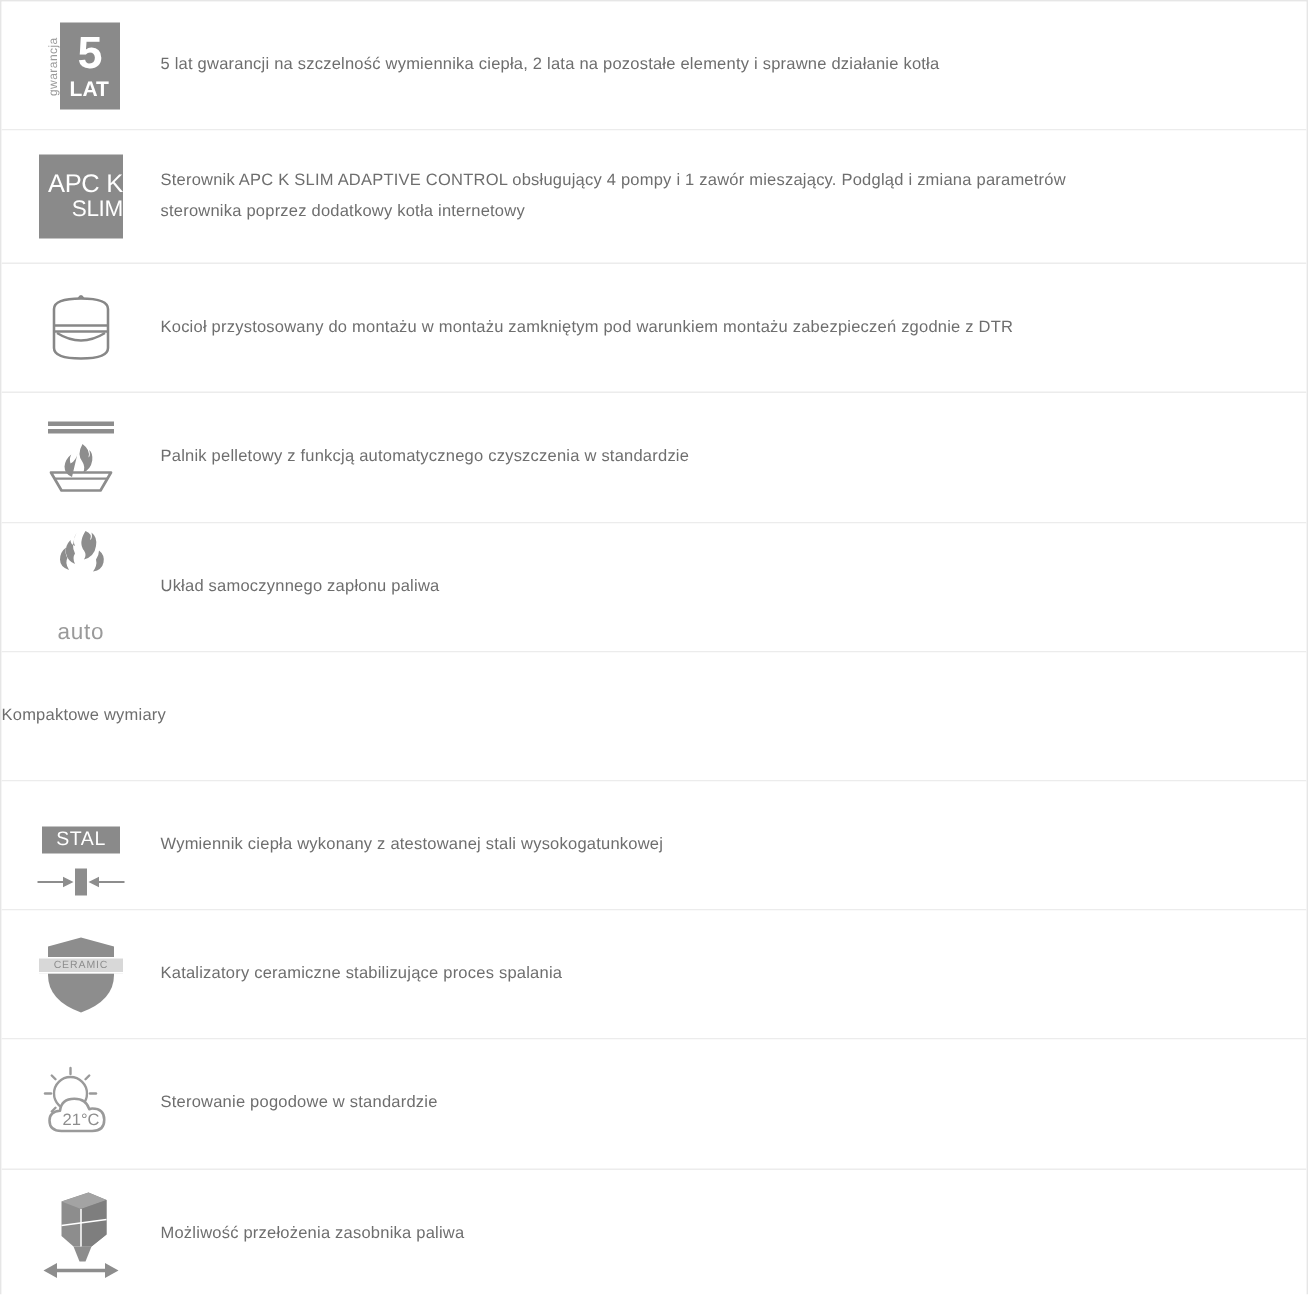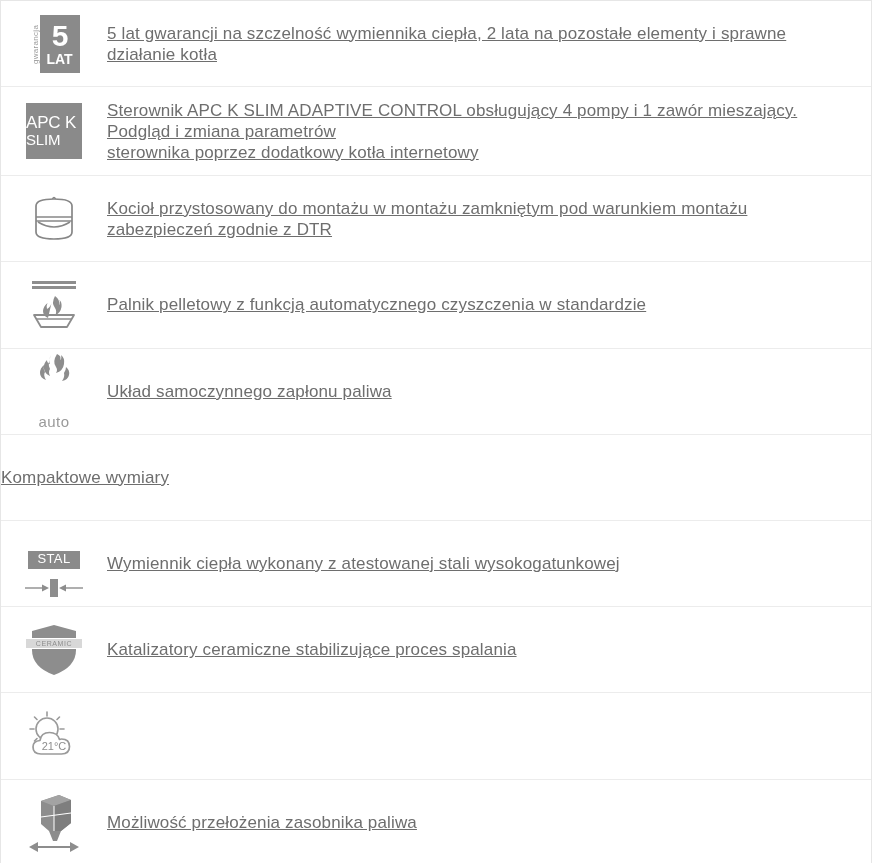--- a/index.html
+++ b/index.html
@@ -36,26 +36,25 @@
     height: 100%;
     display: flex;
     align-items: center;
     justify-content: center;
     position: relative;
   }
 
   .text-cell {
     flex: 1;
     padding-right: 20px;
-    font-size: 17px;
+    font-size: 11px;
     line-height: 21px;
     color: #6e6e6e;
     letter-spacing: 0.15px;
     font-family: "Liberation Sans", sans-serif;
-    text-decoration: underline;
   }
 
   .text-cell .line { display: block; }
 
   
   .ico-warranty {
     display: flex;
     align-items: stretch;
     height: 58px;
   }
@@ -84,21 +83,21 @@
   .ico-warranty .small { font-size: 14px; font-weight: bold; margin-top: 1px; }
 
   
   .ico-apc {
     width: 56px;
     height: 56px;
     background: #8a8a8a;
     color: #ffffff;
     display: flex;
     flex-direction: column;
-    align-items: flex-start;
+    align-items: flex-end;
     justify-content: center;
     line-height: 1.05;
   }
   .ico-apc .l1 { font-size: 17px; letter-spacing: -0.2px; }
   .ico-apc .l2 { font-size: 15px; letter-spacing: -0.2px; }
 
   
   .svg-ico { display: block; }
 
   
@@ -277,20 +276,23 @@
           <line x1="36.5" y1="8" x2="34" y2="10.5"></line>
           <line x1="41" y1="20" x2="37" y2="20"></line>
           <line x1="11.5" y1="8" x2="14" y2="10.5"></line>
           <line x1="7" y1="20" x2="11" y2="20"></line>
           <line x1="11.5" y1="32" x2="14" y2="29.5"></line>
         </g>
         <path d="M18 45 q-8 0 -8 -7 q0 -6 7 -6.5 q1 -8 9.5 -8 q8 0 10 7 q1 -0.5 2 -0.5 q8 0 8 7.5 q0 7.5 -8 7.5 Z" fill="#ffffff" stroke="#9a9a9a" stroke-width="1.7" stroke-linejoin="round"></path>
         <text x="31" y="41" text-anchor="middle" font-family="Liberation Sans, sans-serif" font-size="11" fill="#8d8d8d">21°C</text>
       </svg>
     </div>
+    <div class="text-cell">
+      <span class="line">Sterowanie pogodowe w standardzie</span>
+    </div>
   </div>
 
   <div class="feature-row">
     <div class="icon-cell">
       <svg class="svg-ico" width="66" height="62" viewBox="0 0 66 62">
         <path d="M20 10 L38 4 L50 9 L50 32 L40 40 L28 40 L20 33 Z" fill="#8d8d8d"></path>
         <path d="M20 10 L38 4 L50 9 L33 15 Z" fill="#a3a3a3"></path>
         <path d="M33 15 L50 9 L50 32 L40 40 L33 40 Z" fill="#7e7e7e"></path>
         <path d="M28 40 L40 40 L36 50 L32 50 Z" fill="#8d8d8d"></path>
         <line x1="33" y1="15" x2="33" y2="40" stroke="#ffffff" stroke-width="1"></line>

